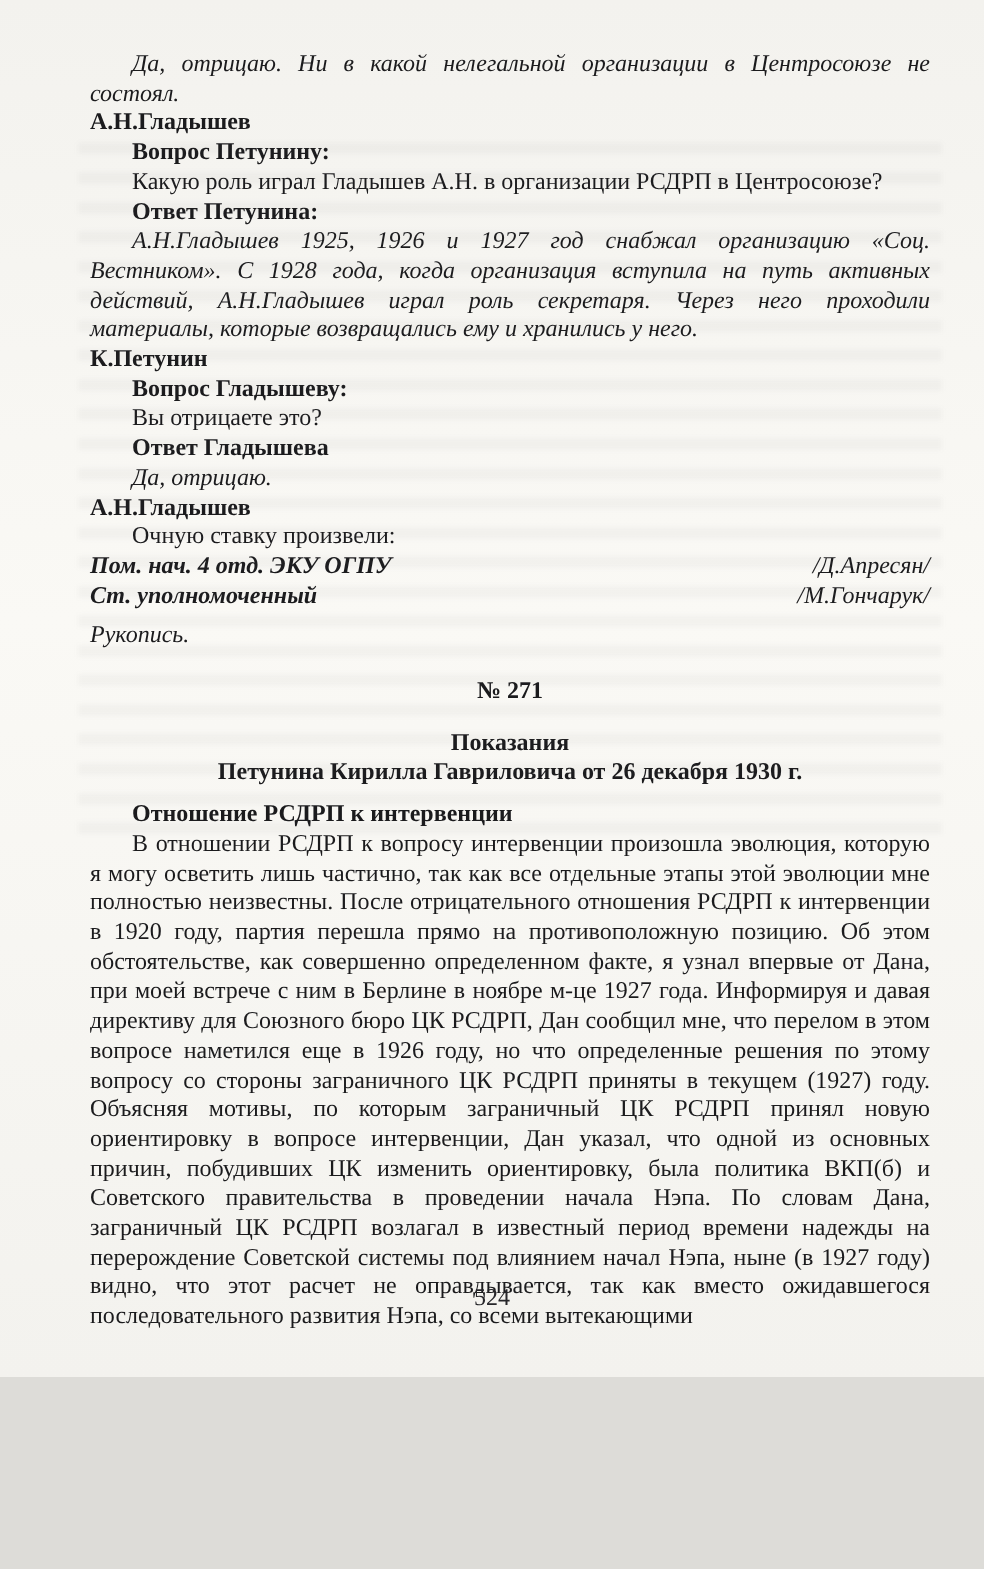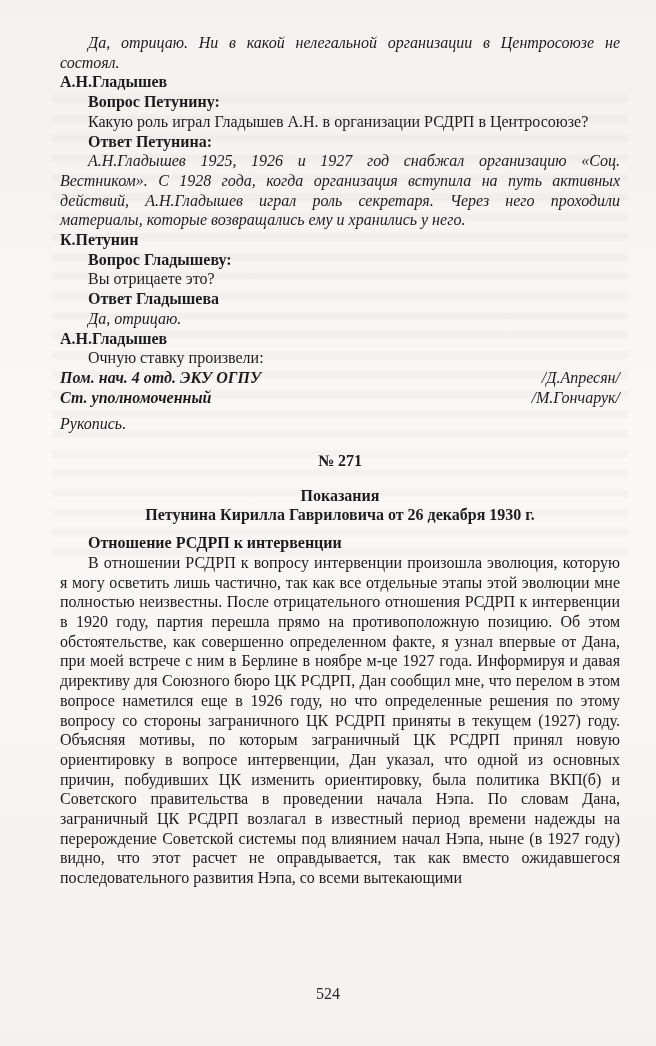--- a/index.html
+++ b/index.html
@@ -1,19 +1,19 @@
 <!DOCTYPE html>
 <html lang="ru"><head>
 <meta charset="utf-8">
 <style>
   * { margin:0; padding:0; box-sizing:border-box; }
   html,body { background:#dddcd8; }
   .page {
     position:relative;
-    width:656px; height:1046px;
+    width:656px; height:918px;
     margin:0 auto;
     background:linear-gradient(180deg,#f3f2ee 0%,#faf9f5 45%,#f3f2ee 100%);
     font-family:"Liberation Serif","DejaVu Serif",serif;
     color:#1b1b1d;
     font-size:16px;
     line-height:19.7px;
     padding:33px 36px 0 60px;
     overflow:hidden;
   }
   

